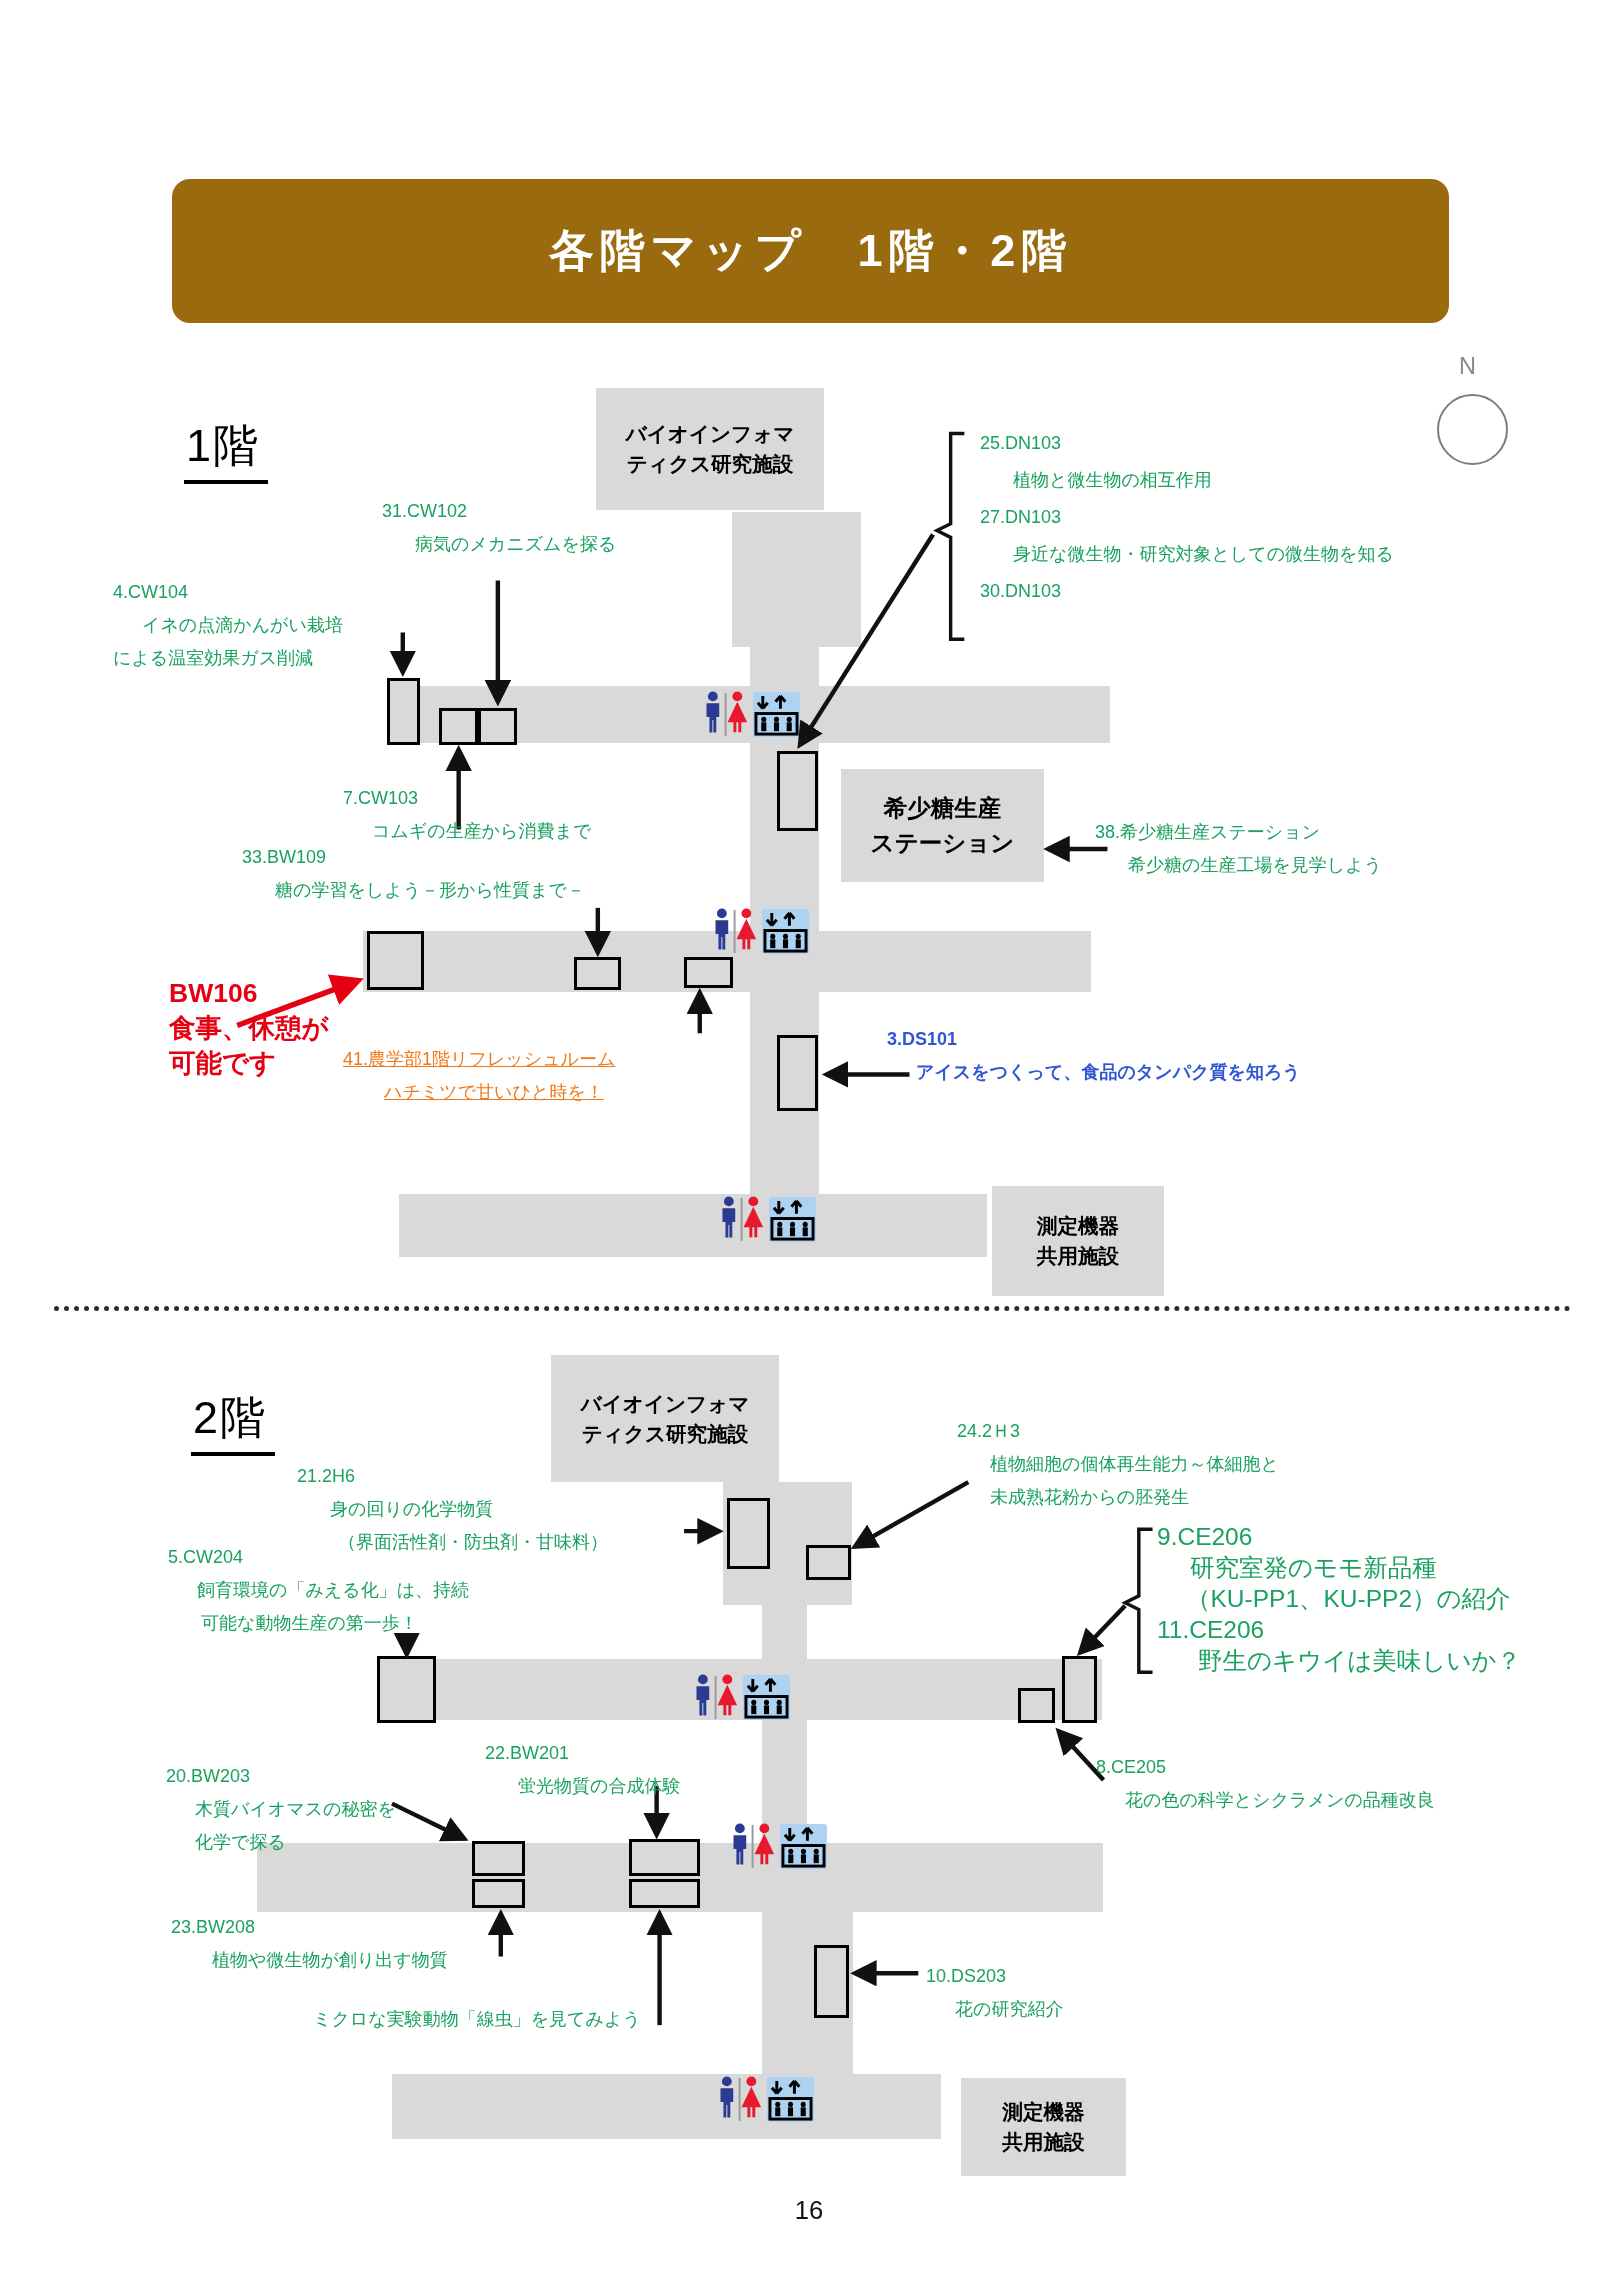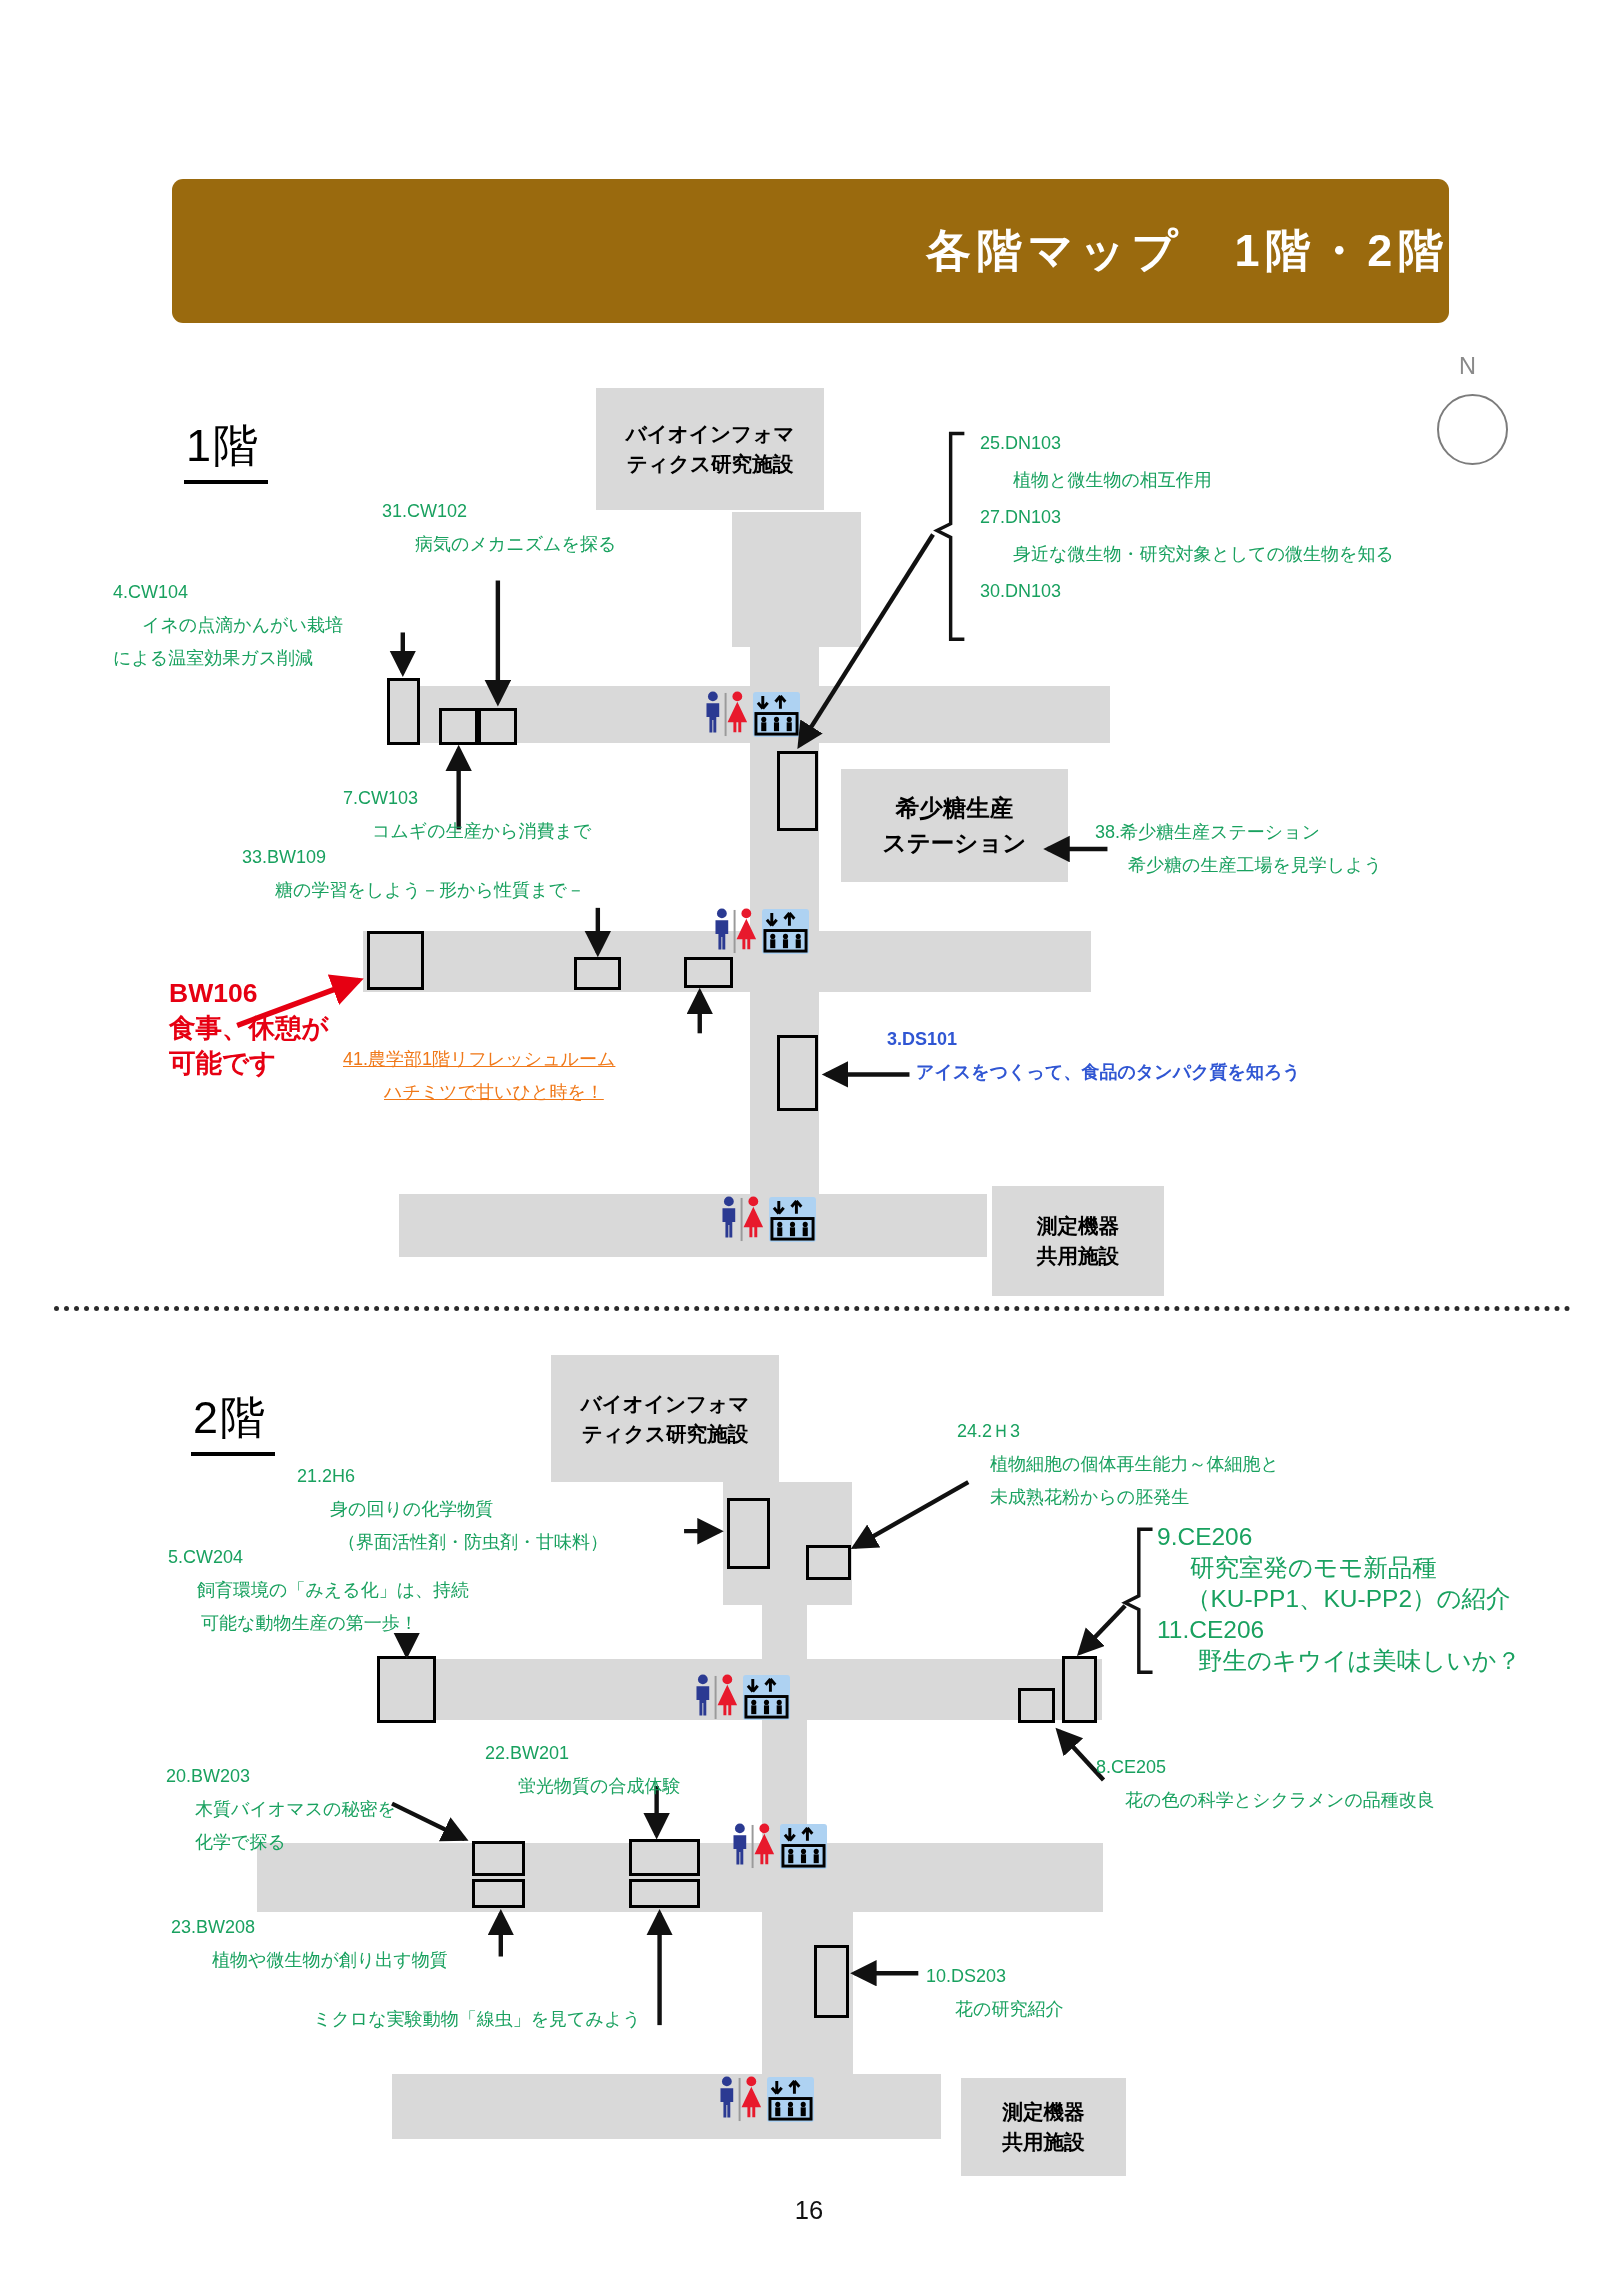--- a/index.html
+++ b/index.html
@@ -3,22 +3,22 @@
 <meta charset="utf-8">
 <style>
   html,body{margin:0;padding:0;}
   body{
     width:1621px;height:2293px;position:relative;background:#fff;overflow:hidden;
     font-family:"Liberation Sans","DejaVu Sans",sans-serif;color:#111;
   }
   .abs{position:absolute;}
   
   .banner{
-    left:172px;top:179px;width:1277px;height:144px;border-radius:11px;
-    background:var(--banner-bg);display:flex;align-items:center;justify-content:flex-end;z-index:5;
+    left:172px;top:179px;width:1277px;height:144px;border-radius:18px;
+    background:var(--banner-bg);display:flex;align-items:center;justify-content:center;z-index:5;
   }
   .banner-text{color:#fff;font-size:45px;font-weight:bold;letter-spacing:5.9px;}
   
   .floor-heading{
     font-size:45px;font-weight:normal;color:#000;border-bottom:4.9px solid #000;
     padding:0 7.8px 3.9px 2px;z-index:6;letter-spacing:2px;
   }
   
   .corridor{background:var(--corridor);z-index:1;}
   .fbox{
@@ -73,21 +73,21 @@
 <div class="abs corridor" style="left:732px;top:512px;width:129px;height:135px;"></div>
 <div class="abs corridor" style="left:750px;top:645px;width:69px;height:551px;"></div>
 <div class="abs corridor" style="left:420px;top:686px;width:690px;height:57px;"></div>
 <div class="abs corridor" style="left:363px;top:931px;width:728px;height:61px;"></div>
 <div class="abs corridor" style="left:399px;top:1194px;width:588px;height:63px;"></div>
 
 <div class="abs fbox fbox-bio" style="left:596px;top:388px;width:228px;height:122px;">
   <div class="l">バイオインフォマ</div>
   <div class="l">ティクス研究施設</div>
 </div>
-<div class="abs fbox fbox-kisho" style="left:841px;top:769px;width:227px;height:113px;">
+<div class="abs fbox fbox-kisho" style="left:841px;top:769px;width:203px;height:113px;">
   <div class="l">希少糖生産</div>
   <div class="l">ステーション</div>
 </div>
 <div class="abs fbox fbox-sok" style="left:992px;top:1186px;width:172px;height:110px;">
   <div class="l">測定機器</div>
   <div class="l">共用施設</div>
 </div>
 
 <div class="abs room" style="left:387px;top:678px;width:33px;height:67px;"></div>
 <div class="abs room" style="left:439px;top:708px;width:39px;height:37px;"></div>

